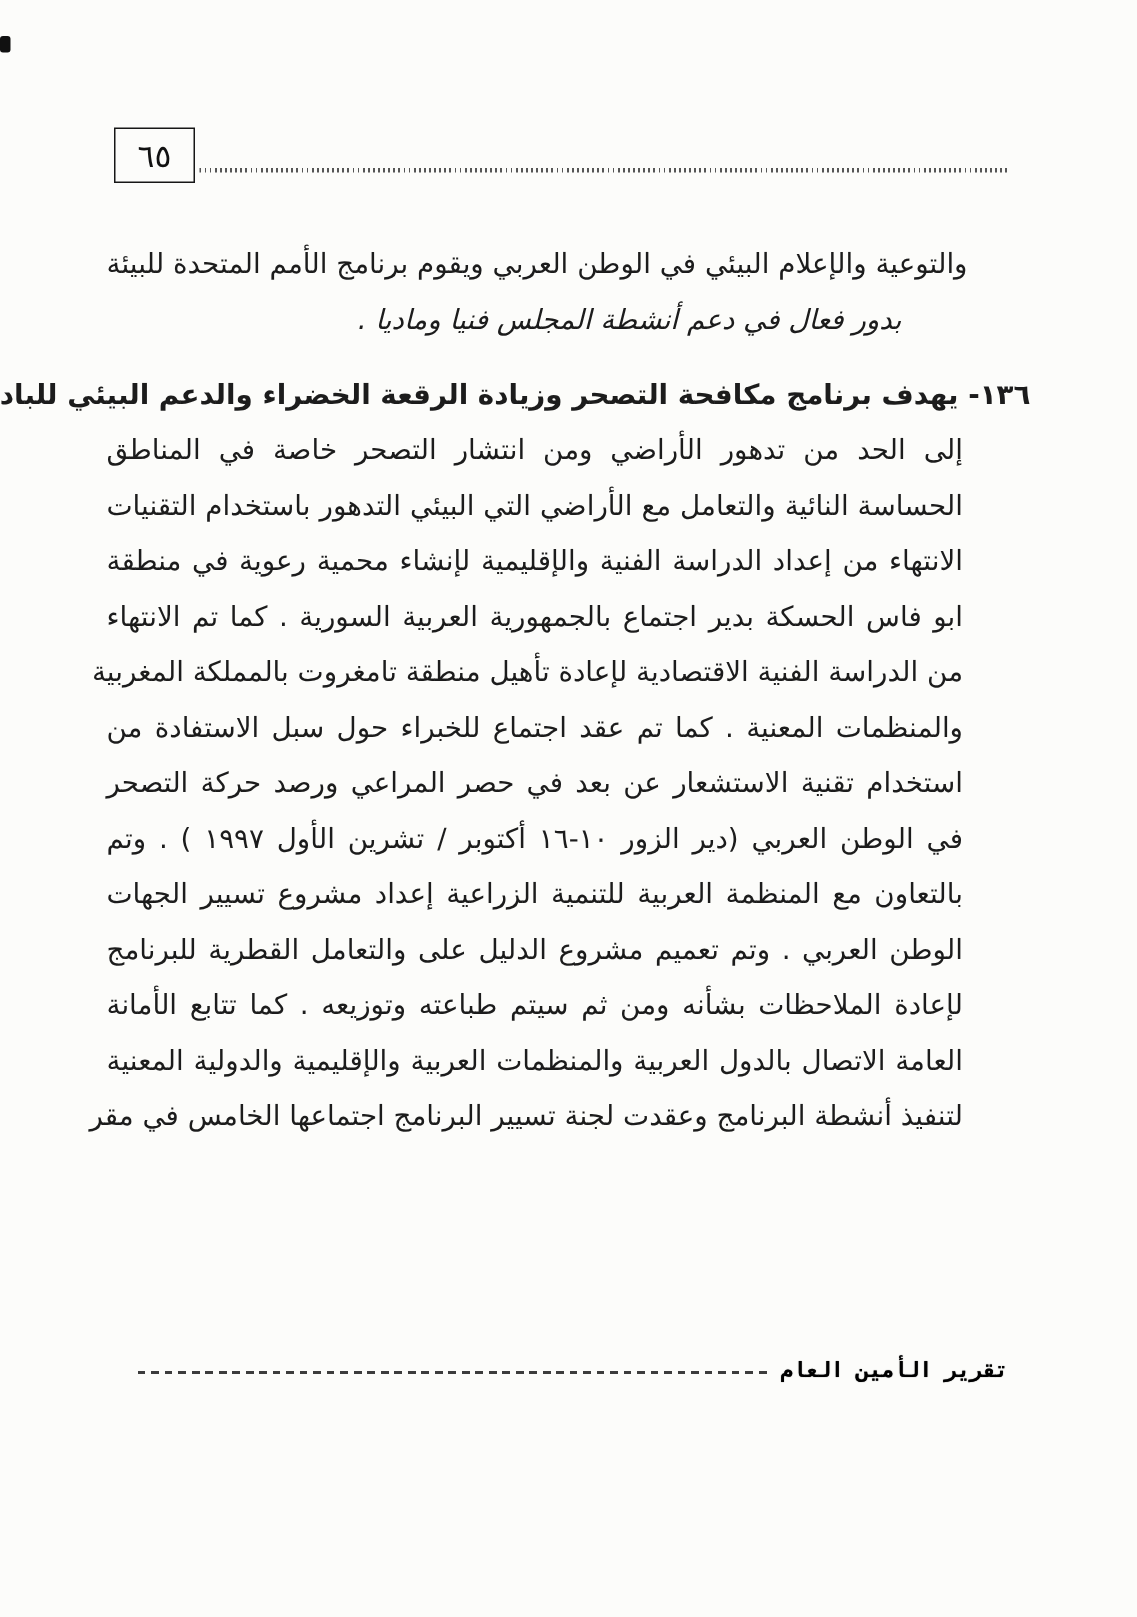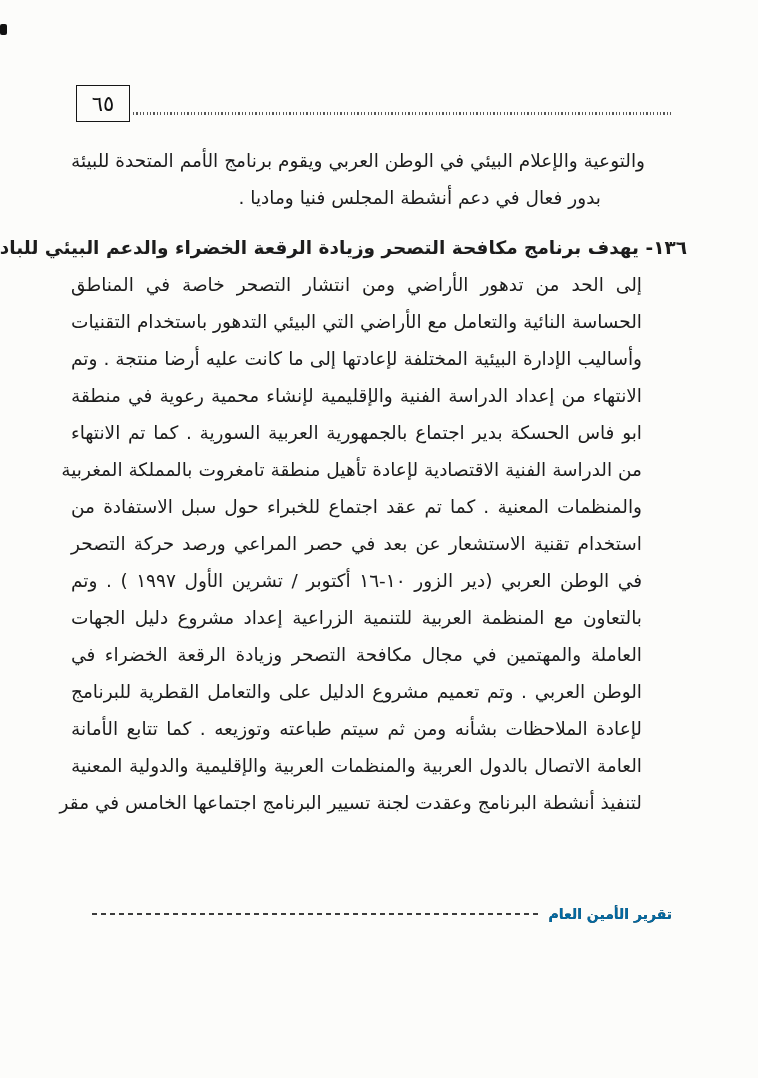--- a/index.html
+++ b/index.html
@@ -51,41 +51,42 @@
   }
   .header-rule {
     flex: 1;
     height: 3px;
     margin: 0 0 7px 3px;
     background: repeating-linear-gradient(90deg, #555 0 1.2px, transparent 1.2px 3.4px);
   }
   
   .text-block {
     position: absolute;
-    top: 142px;
+    top: 158px;
     right: 71px;
     left: 71px;
     direction: rtl;
   }
   .line {
     font-size: 18.5px;
     line-height: 37px;
     color: #1c1c1c;
     text-align: justify;
     text-align-last: justify;
     white-space: nowrap;
     letter-spacing: 0.1px;
   }
   .paragraph.intro { margin-bottom: 13px; }
   .intro .line { padding-right: 42px; }
   .intro .line:last-child {
     text-align: right;
     text-align-last: right;
     padding-right: 86px;
     white-space: normal;
+    font-style: italic;
   }
   .item136 .line { padding-right: 45px; }
   .item136 .line:first-child { padding-right: 0; font-weight: bold; }
   
   .footer {
     position: absolute;
     top: 906px;
     left: 92px;
     right: 86px;
     display: flex;
@@ -94,24 +95,25 @@
   }
   .footer-rule {
     flex: 1;
     height: 2px;
     background: repeating-linear-gradient(90deg, #3c3c3c 0 5px, transparent 5px 9px);
   }
   .footer-label {
     margin-left: 8px;
     font-size: 14px;
     font-weight: bold;
-    color: #0369a1;
+    color: #000000;
     letter-spacing: 0.5px;
     text-shadow: 0 0 0.6px #2b2b2b;
     direction: rtl;
+    font-family: Liberation Mono, monospace;
   }
 </style>
 </head>
 <body>
 
 <div class="page">
 
   <div class="scan-speck"></div>
 
   <div class="header">
@@ -123,29 +125,27 @@
 
   <div class="text-block">
     <div class="paragraph intro">
         <div class="line intro-line">والتوعية والإعلام البيئي في الوطن العربي ويقوم برنامج الأمم المتحدة للبيئة</div>
         <div class="line intro-line">بدور فعال في دعم أنشطة المجلس فنيا وماديا .</div>
       </div>
     <div class="paragraph item136">
         <div class="line item-line">١٣٦- يهدف برنامج مكافحة التصحر وزيادة الرقعة الخضراء والدعم البيئي للبادية</div>
         <div class="line item-line">إلى الحد من تدهور الأراضي ومن انتشار التصحر خاصة في المناطق</div>
         <div class="line item-line">الحساسة النائية والتعامل مع الأراضي التي البيئي التدهور باستخدام التقنيات</div>
-        <div class="line item-line">وأساليب الإدارة البيئية المختلفة لإعادتها إلى ما كانت عليه أرضا منتجة . وتم</div>
         <div class="line item-line">الانتهاء من إعداد الدراسة الفنية والإقليمية لإنشاء محمية رعوية في منطقة</div>
         <div class="line item-line">ابو فاس الحسكة بدير اجتماع بالجمهورية العربية السورية . كما تم الانتهاء</div>
         <div class="line item-line">من الدراسة الفنية الاقتصادية لإعادة تأهيل منطقة تامغروت بالمملكة المغربية</div>
         <div class="line item-line">والمنظمات المعنية . كما تم عقد اجتماع للخبراء حول سبل الاستفادة من</div>
         <div class="line item-line">استخدام تقنية الاستشعار عن بعد في حصر المراعي ورصد حركة التصحر</div>
         <div class="line item-line">في الوطن العربي (دير الزور ١٠-١٦ أكتوبر / تشرين الأول ١٩٩٧ ) . وتم</div>
-        <div class="line item-line">بالتعاون مع المنظمة العربية للتنمية الزراعية إعداد مشروع دليل الجهات</div>
-        <div class="line item-line">العاملة والمهتمين في مجال مكافحة التصحر وزيادة الرقعة الخضراء في</div>
+        <div class="line item-line">بالتعاون مع المنظمة العربية للتنمية الزراعية إعداد مشروع تسيير الجهات</div>
         <div class="line item-line">الوطن العربي . وتم تعميم مشروع الدليل على والتعامل القطرية للبرنامج</div>
         <div class="line item-line">لإعادة الملاحظات بشأنه ومن ثم سيتم طباعته وتوزيعه . كما تتابع الأمانة</div>
         <div class="line item-line">العامة الاتصال بالدول العربية والمنظمات العربية والإقليمية والدولية المعنية</div>
         <div class="line item-line">لتنفيذ أنشطة البرنامج وعقدت لجنة تسيير البرنامج اجتماعها الخامس في مقر</div>
       </div>
   </div>
 
   <div class="footer">
     <div class="footer-rule"></div>
     <div class="footer-label">تقرير الأمين العام</div>

